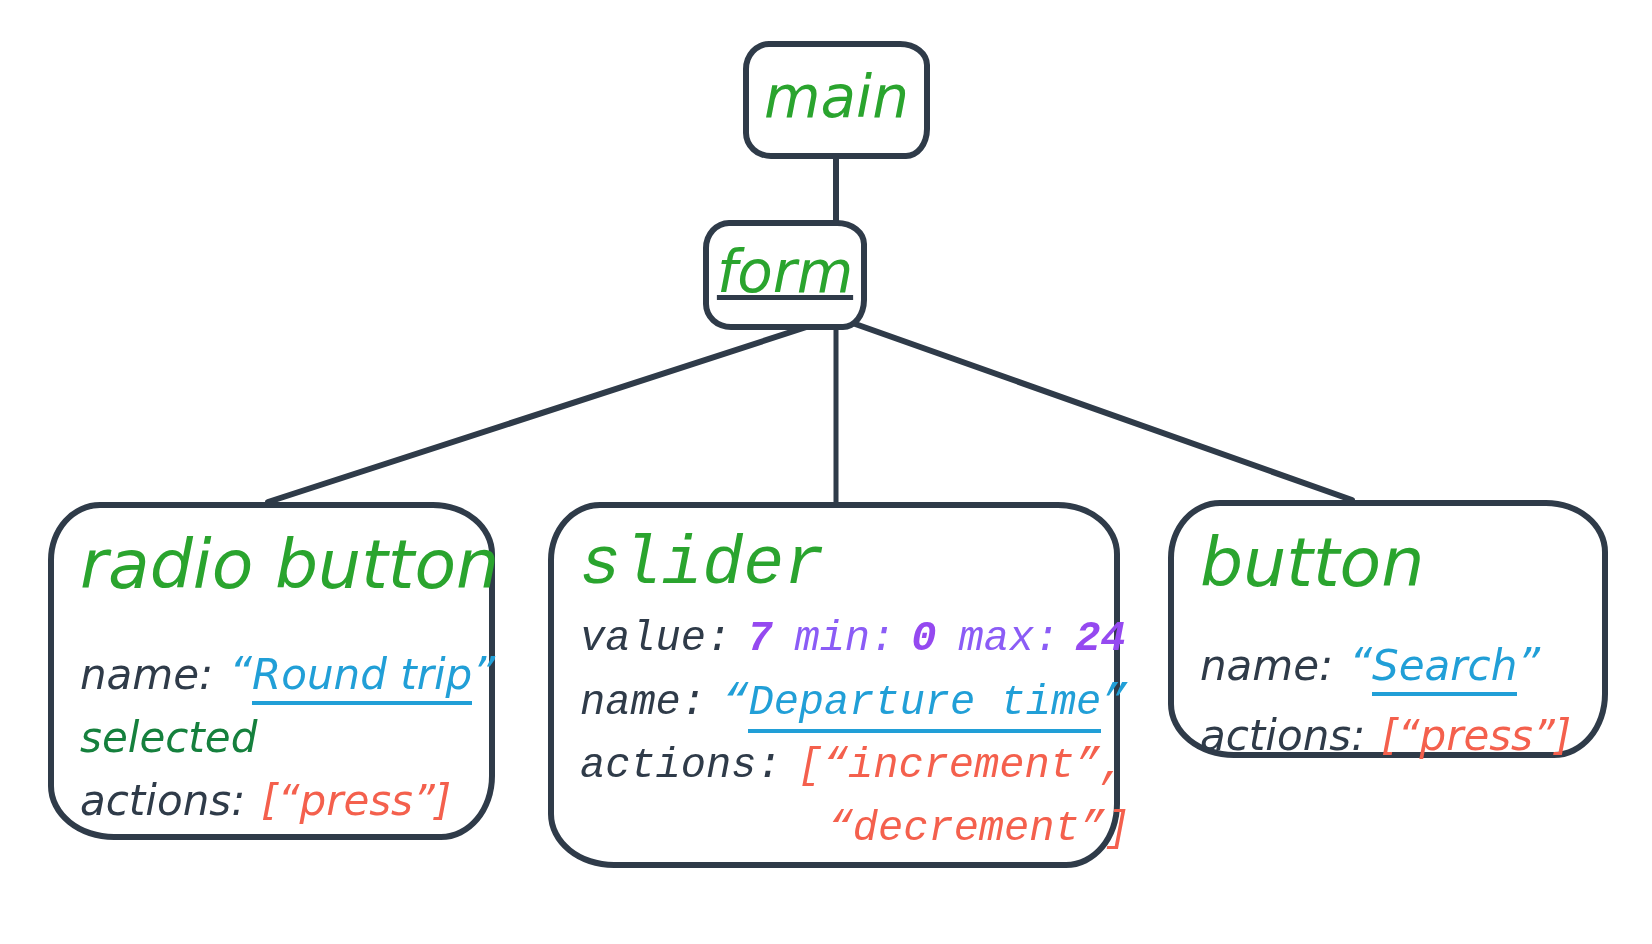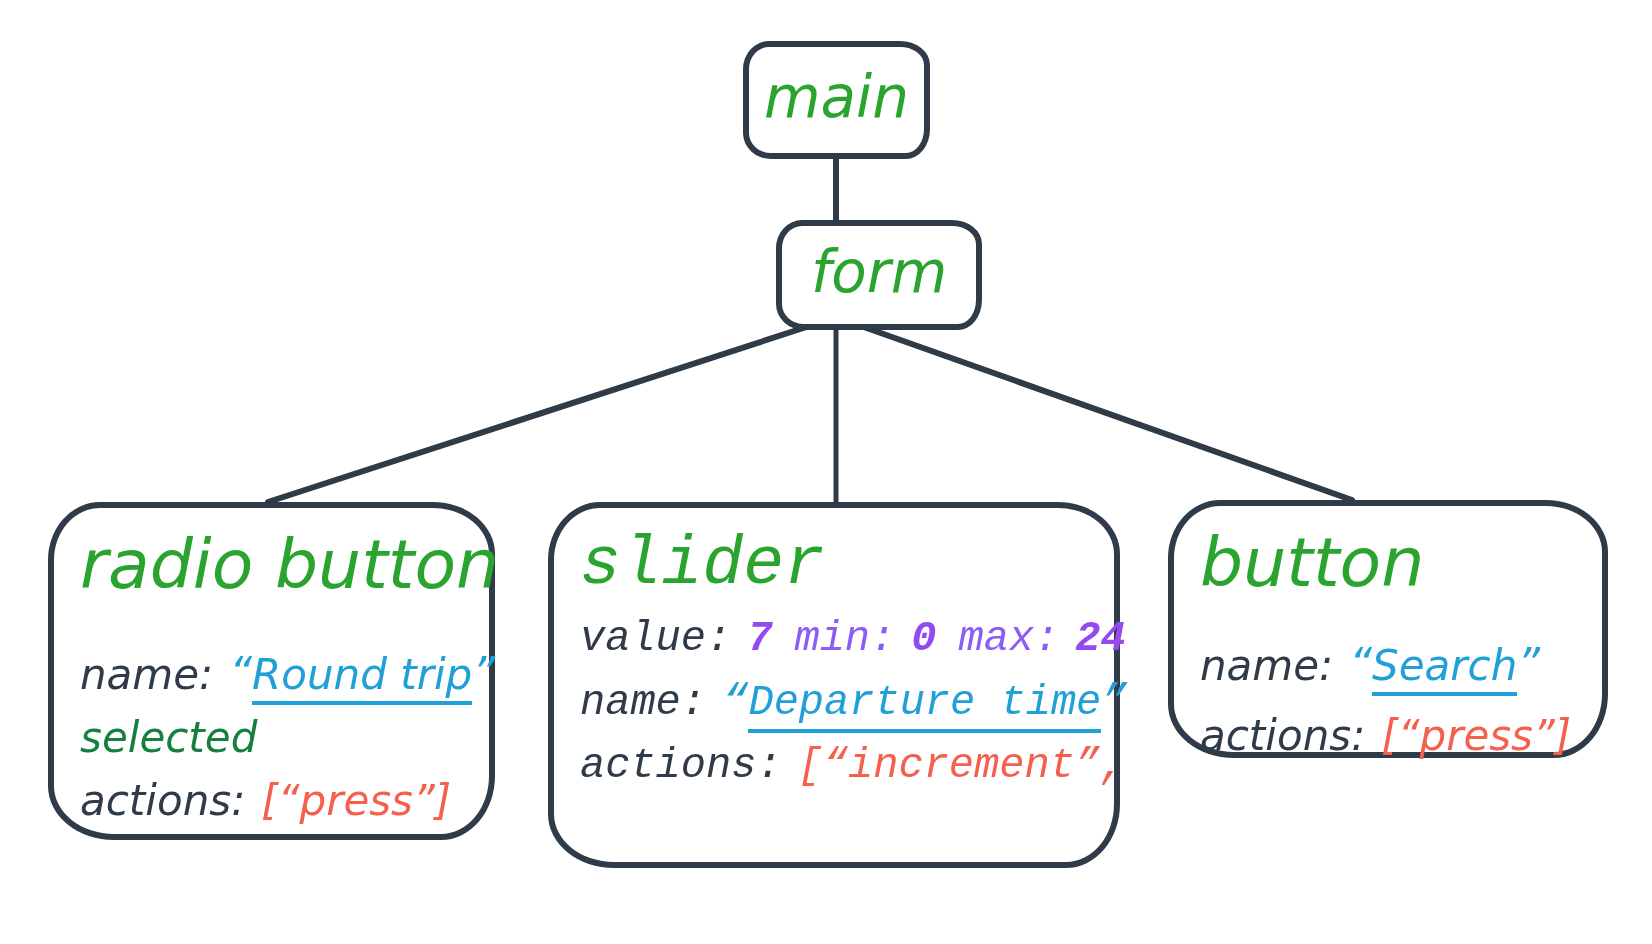--- a/index.html
+++ b/index.html
@@ -83,21 +83,21 @@
     <line x1="836" y1="146" x2="836" y2="224" stroke="#2f3b49" stroke-width="6" stroke-linecap="round"></line>
     <line x1="828" y1="320" x2="268" y2="502" stroke="#2f3b49" stroke-width="6" stroke-linecap="round"></line>
     <line x1="836" y1="320" x2="836" y2="502" stroke="#2f3b49" stroke-width="5" stroke-linecap="round"></line>
     <line x1="844" y1="320" x2="1352" y2="500" stroke="#2f3b49" stroke-width="6" stroke-linecap="round"></line>
   </svg>
 
   <div class="node small-node" style="left:743px; top:41px; width:187px; height:118px;">
     <span class="node-label">main</span>
   </div>
 
-  <div class="node small-node" style="left:776px; top:220px; width:206px; height:110px;">
+  <div class="node small-node" style="left:703px; top:220px; width:164px; height:110px;text-decoration:underline;">
     <span class="node-label">form</span>
   </div>
 
   <div class="node card" style="left:48px; top:502px; width:447px; height:338px;">
     <div class="card-title">radio button</div>
     <div class="rows rows-radio">
       <div class="row">
         <span class="lbl">name:</span>
         <span class="cyan quote">“</span>
         <span class="cyan uline">Round trip</span>
@@ -127,20 +127,21 @@
       <div class="row">
         <span class="lbl">name:</span>
         <span class="cyan quote">“</span>
         <span class="cyan uline">Departure time</span>
         <span class="cyan quote">”</span>
       </div>
       <div class="row">
         <span class="lbl">actions:</span>
         <span class="salmon multiline-value">
           <span class="line1" style="display:block;">[“increment”,</span>
+          <span class="line2" style="display:block;">“decrement”]</span>
         </span>
       </div>
     </div>
   </div>
 
   <div class="node card" style="left:1168px; top:500px; width:440px; height:258px;">
     <div class="card-title">button</div>
     <div class="rows rows-button">
       <div class="row">
         <span class="lbl">name:</span>

